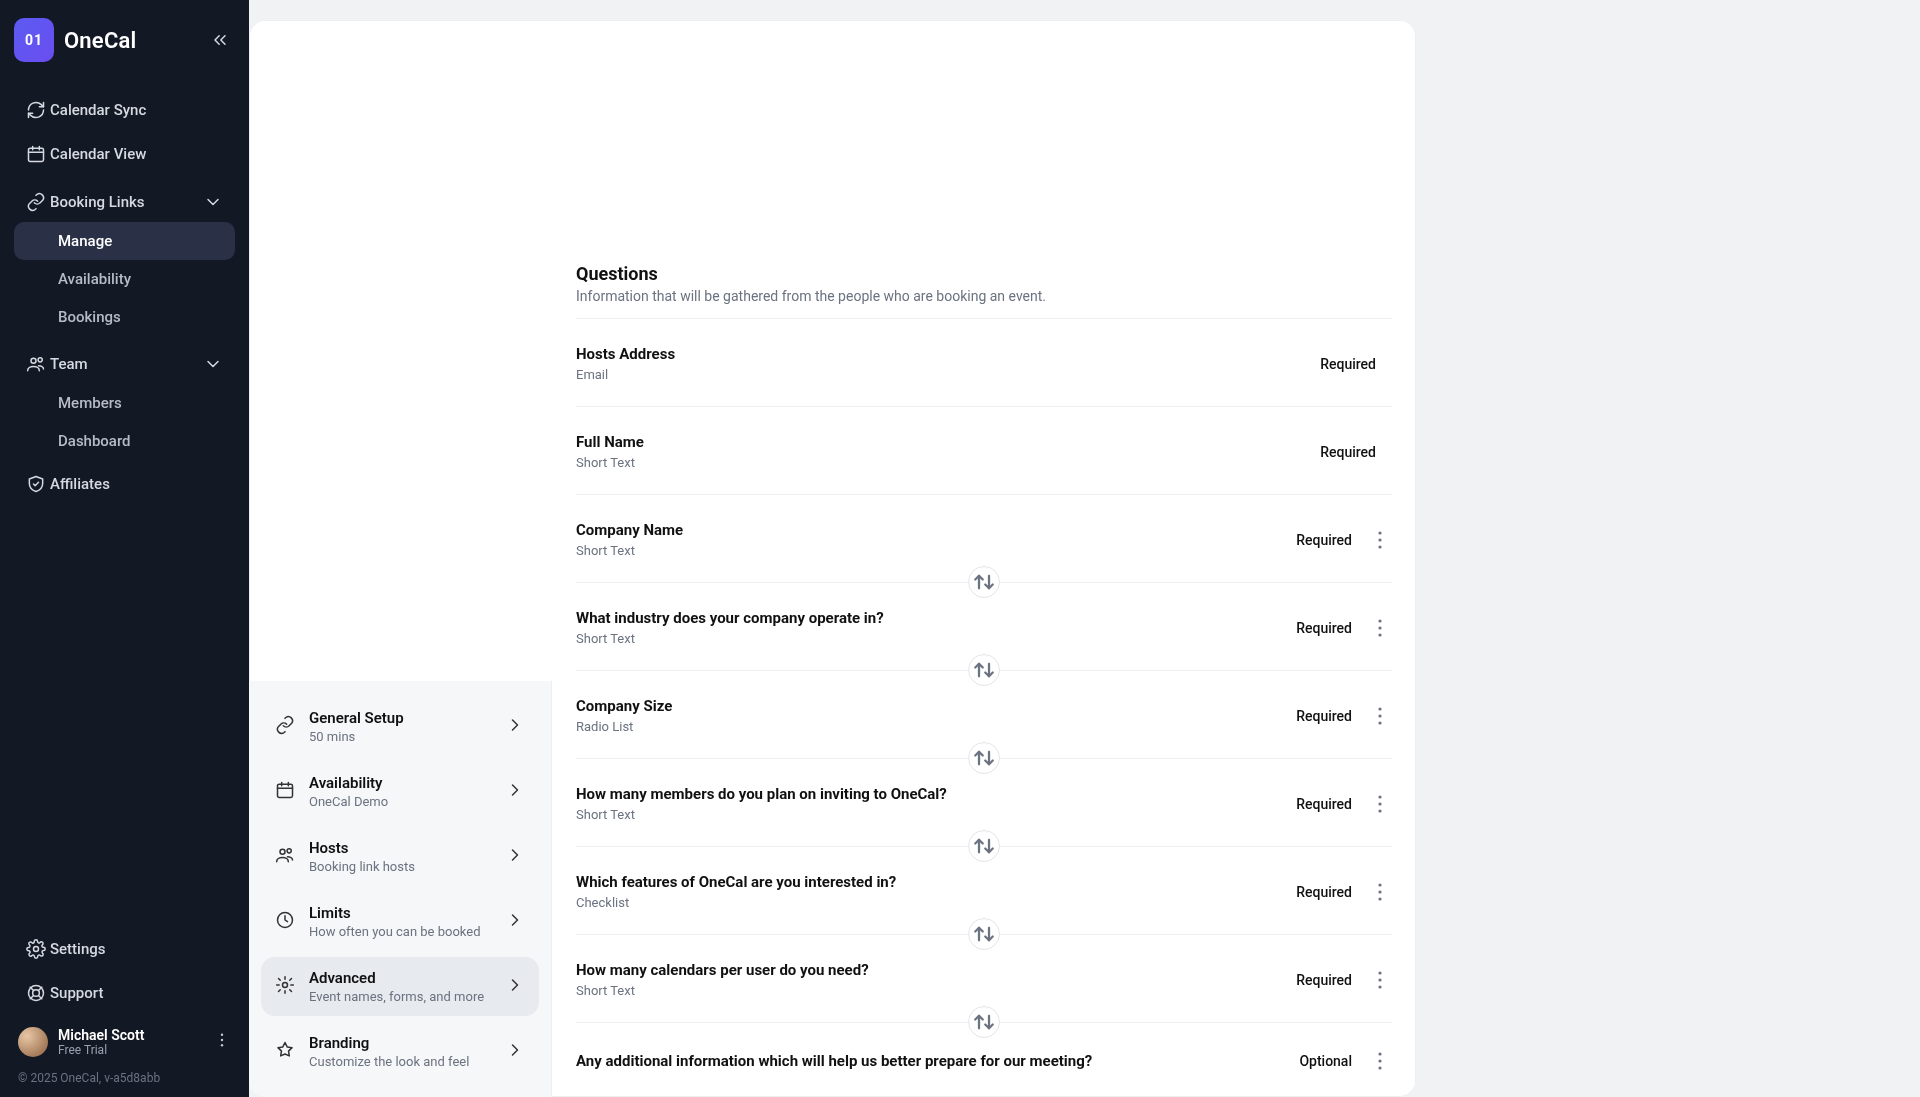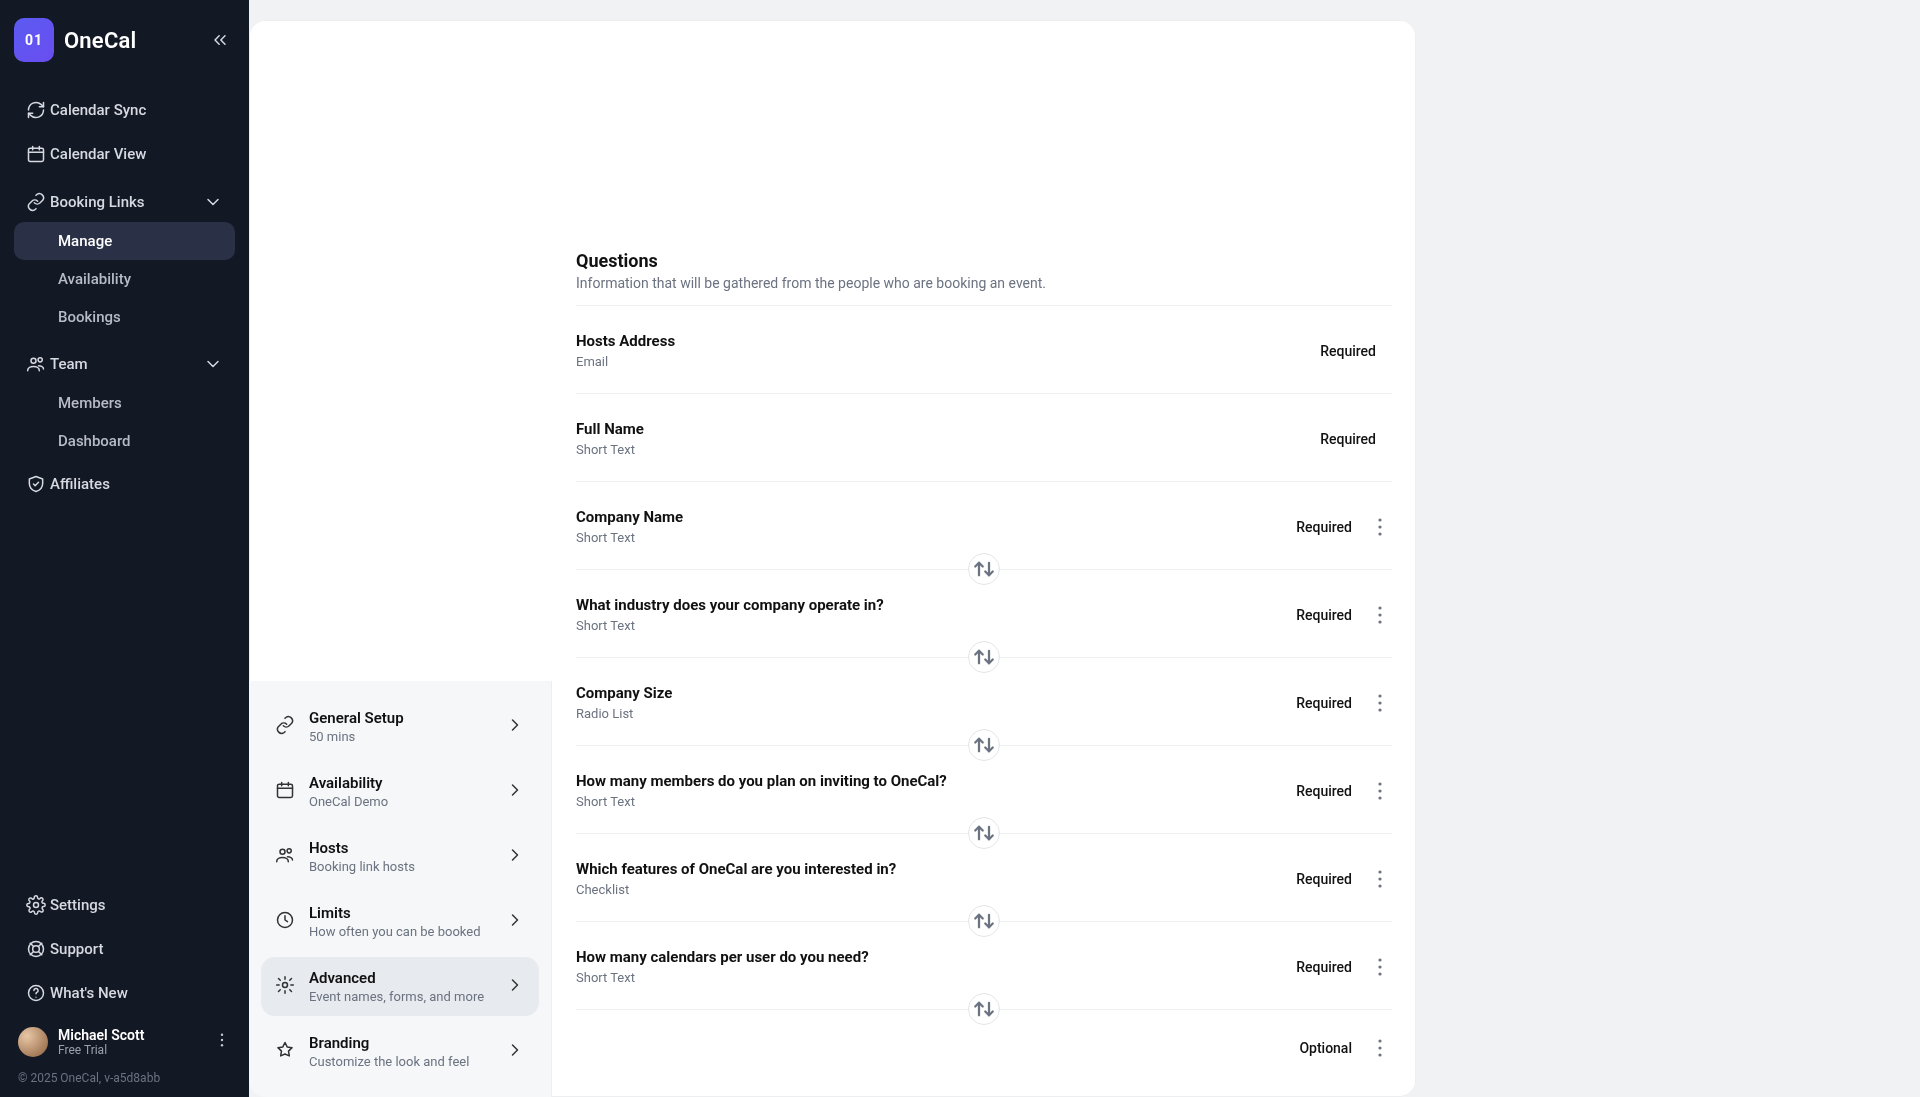--- a/index.html
+++ b/index.html
@@ -76,21 +76,21 @@
     flex:1;
     background:#fff;
     border-radius:16px;
     box-shadow: inset 0 0 0 1px #eceef0;
     display:flex;
     overflow:hidden;
     align-items:flex-end;
   }
   .main {
     flex:1;
-    padding: 24px 24px 13px;
+    padding: 24px 24px 0;
     overflow-y:auto;
     position:relative;
   }
   .main-inner {
     max-width: 860px;
   }
   .main h2 { font-size:18px; font-weight:700; margin-bottom:4px; }
   .main p.desc { color:#6b7280; font-size:14px; margin-bottom:6px; }
   .qlist { display:flex; flex-direction:column; }
   .q {
@@ -215,28 +215,20 @@
         <span>Settings</span>
       </div>
       <div class="side-item">
         <svg viewBox="0 0 24 24">
             <circle cx="12" cy="12" r="9"></circle>
             <circle cx="12" cy="12" r="4"></circle>
             <path d="M5 5l3.5 3.5M19 5l-3.5 3.5M5 19l3.5-3.5M19 19l-3.5-3.5"></path>
           </svg>
         <span>Support</span>
       </div>
-      <div class="side-item">
-        <svg viewBox="0 0 24 24">
-            <circle cx="12" cy="12" r="9"></circle>
-            <path d="M9.5 9a2.5 2.5 0 1 1 3.5 2.3c-.9.4-1 1-1 1.7"></path>
-            <circle cx="12" cy="17" r="0.8" style="fill:currentColor;stroke:none"></circle>
-          </svg>
-        <span>What's New</span>
-      </div>
 
       <div class="user-row">
         <div class="avatar"></div>
         <div>
           <div class="user-name">Michael Scott</div>
           <div class="user-plan">Free Trial</div>
         </div>
         <div class="user-menu">
           <svg class="dots-v" viewBox="0 0 24 24" width="18" height="18">
               <circle cx="12" cy="5" r="1.6"></circle>
@@ -496,20 +488,24 @@
     <div class="swap-btn">
                   <svg viewBox="0 0 24 24">
                     <path d="M8 7l0 10"></path>
                     <path d="M5 10l3-3 3 3"></path>
                     <path d="M16 17l0-10"></path>
                     <path d="M13 14l3 3 3-3"></path>
                   </svg>
                 </div>
               </div>
               <div class="q">
+    <div>
+      <div class="q-title">Any additional information which will help us better prepare for our meeting?</div>
+
+    </div>
     <div class="spacer"></div>
     <div class="req">Optional</div>
     <span class="more">
                   <svg class="dots-v" viewBox="0 0 24 24">
                     <circle cx="12" cy="5" r="1.6"></circle>
                     <circle cx="12" cy="12" r="1.6"></circle>
                     <circle cx="12" cy="19" r="1.6"></circle>
                   </svg>
                 </span>
     </div>

